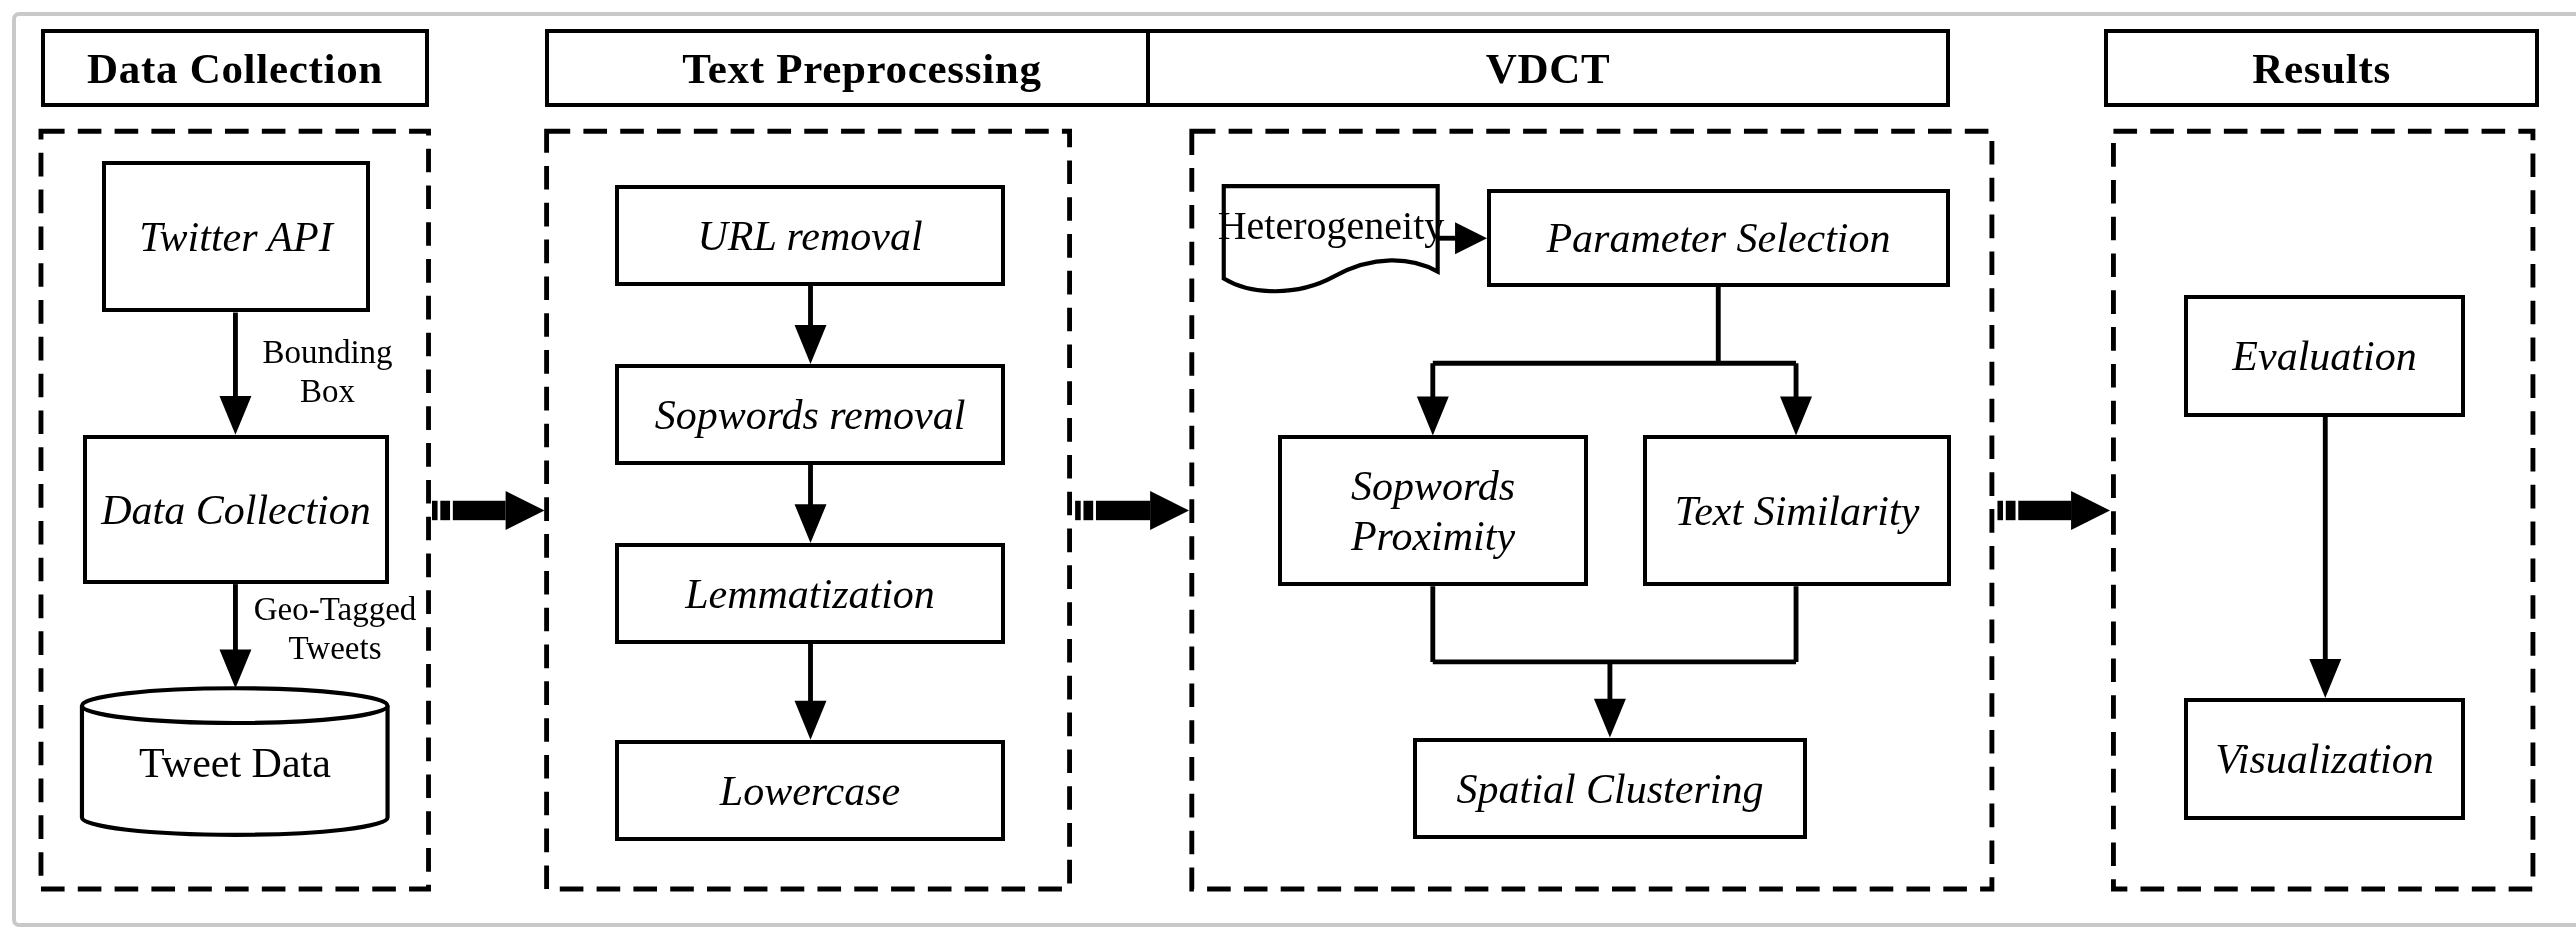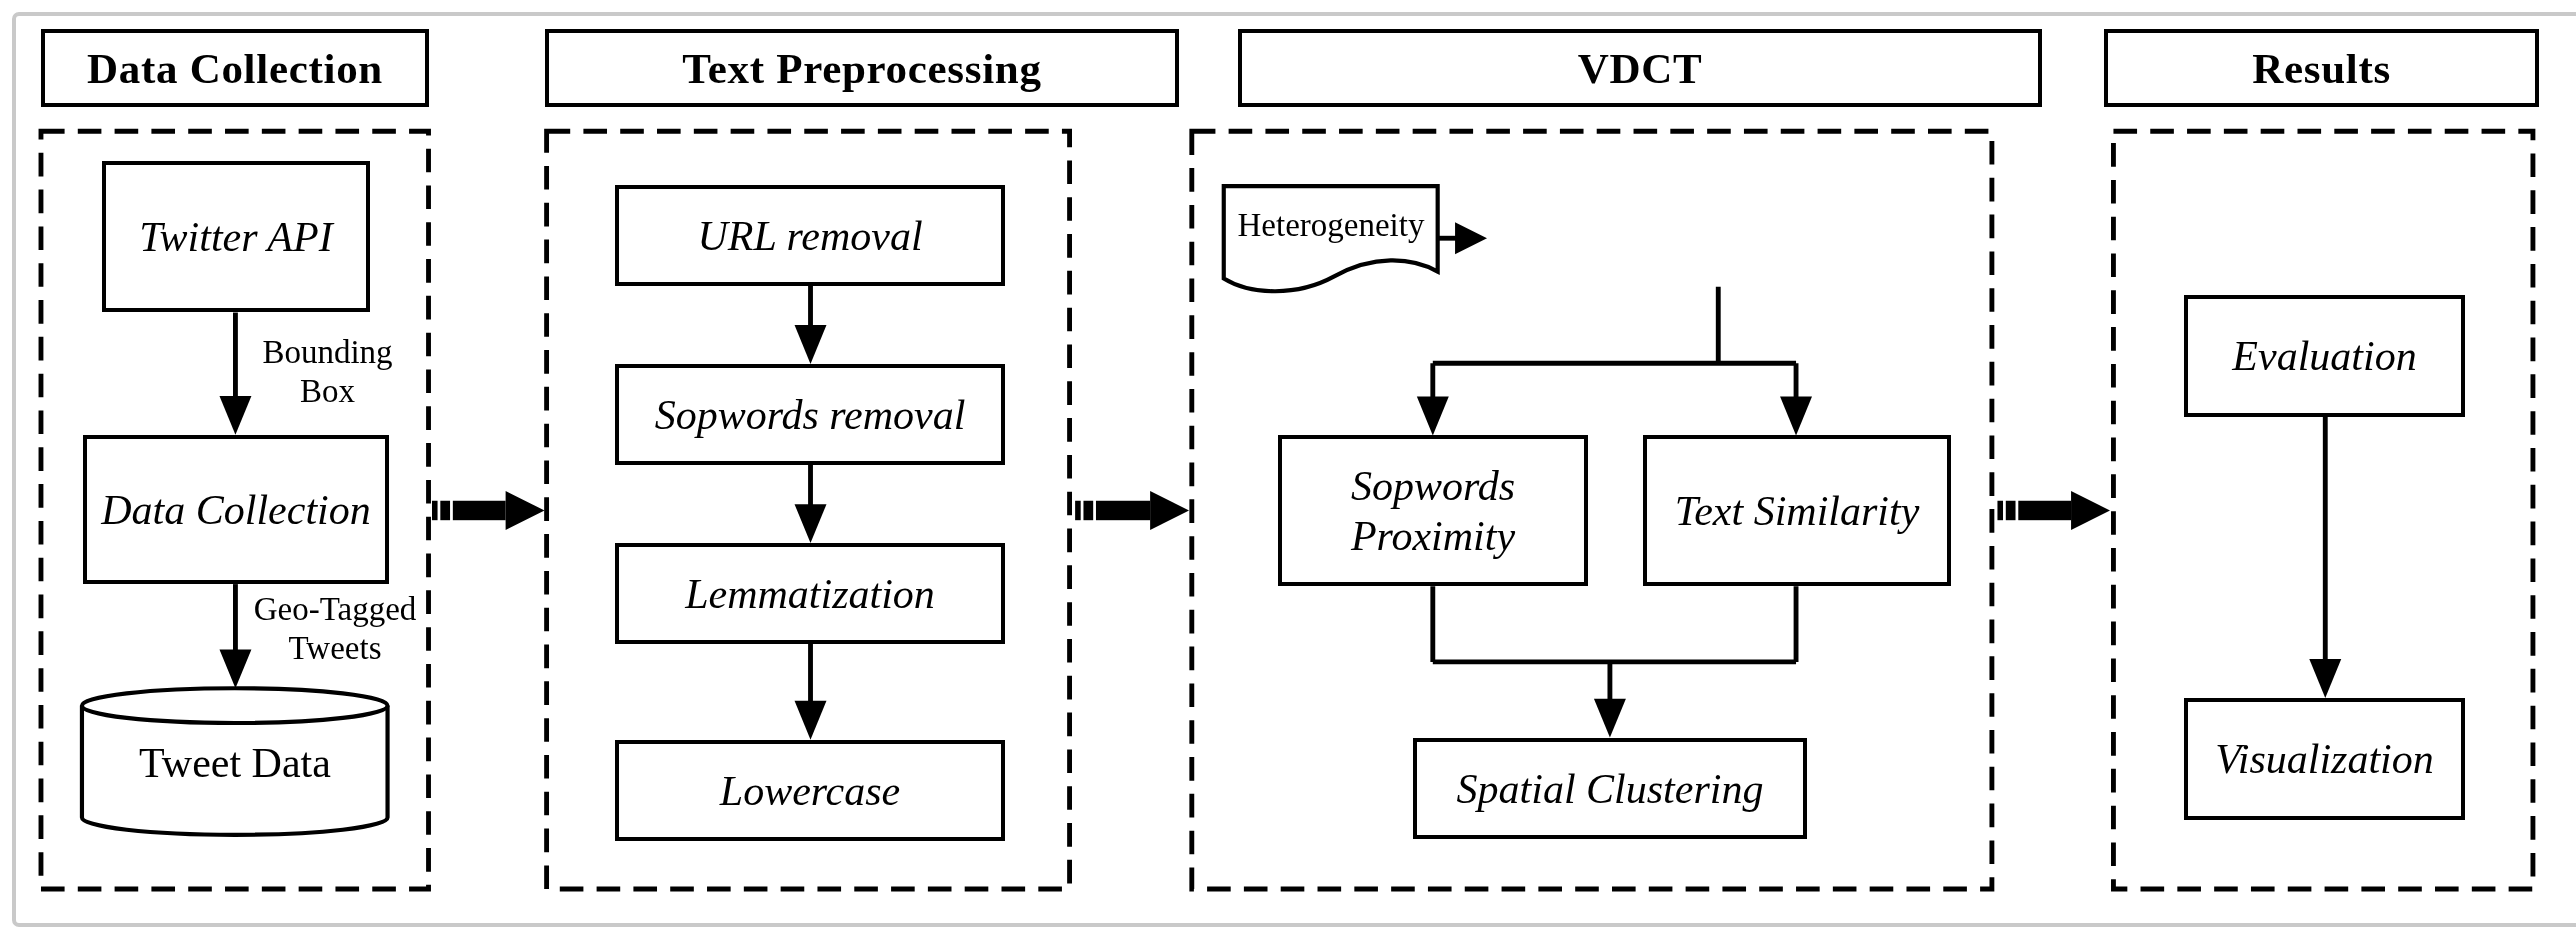--- a/index.html
+++ b/index.html
@@ -28,21 +28,21 @@
     display:flex;align-items:center;justify-content:center;
     font-size:42px;line-height:50px;text-align:center;white-space:pre-line;
     box-sizing:border-box;
     font-style:italic;
   }
   .shape-label{
     position:absolute;background:transparent;border:none;
     display:flex;align-items:center;justify-content:center;
     font-size:42px;text-align:center;white-space:pre-line;
   }
-  .shape-label.small{font-size:33px;}
+  .shape-label.small{font-size:40px;}
   .edge-label{
     position:absolute;font-size:33px;line-height:39px;text-align:center;
     white-space:pre-line;
   }
 </style>
 </head>
 <body>
 
 <div id="canvas">
 
@@ -110,37 +110,38 @@
         <rect x="2876" y="721" width="8" height="28"></rect>
         <rect x="2888" y="721" width="14" height="28"></rect>
         <rect x="2906" y="721" width="76" height="28"></rect>
         <polygon points="2982,707 3038,735 2982,763"></polygon>
       </g>
     </g>
   </svg>
 
   <div class="title-box" style="left:41px;top:29px;width:388px;height:78px">Data Collection</div>
   <div class="title-box" style="left:545px;top:29px;width:634px;height:78px">Text Preprocessing</div>
-  <div class="title-box" style="left:1238px;top:29px;width:804px;height:78px">VDCT</div>
+  <div class="title-box" style="left:1146px;top:29px;width:804px;height:78px">VDCT</div>
   <div class="title-box" style="left:2104px;top:29px;width:435px;height:78px">Results</div>
 
   <div class="node" style="left:102px;top:161px;width:268px;height:151px">Twitter API</div>
   <div class="edge-label" style="left:244px;top:333px;width:167px">Bounding
 Box</div>
   <div class="node" style="left:83px;top:435px;width:306px;height:149px">Data Collection</div>
   <div class="edge-label" style="left:243px;top:590px;width:184px">Geo-Tagged
 Tweets</div>
   <div class="shape-label" style="left:82px;top:712px;width:306px;height:101px">Tweet Data</div>
 
   <div class="node" style="left:615px;top:185px;width:390px;height:101px">URL removal</div>
   <div class="node" style="left:615px;top:364px;width:390px;height:101px">Sopwords removal</div>
   <div class="node" style="left:615px;top:543px;width:390px;height:101px">Lemmatization</div>
   <div class="node" style="left:615px;top:740px;width:390px;height:101px">Lowercase</div>
 
   <div class="shape-label small" style="left:1229px;top:189px;width:204px;height:73px">Heterogeneity</div>
+  <div class="node" style="left:1487px;top:189px;width:463px;height:98px">Parameter Selection</div>
   <div class="node" style="left:1278px;top:435px;width:310px;height:151px">Sopwords
 Proximity</div>
   <div class="node" style="left:1643px;top:435px;width:308px;height:151px">Text Similarity</div>
   <div class="node" style="left:1413px;top:738px;width:394px;height:101px">Spatial Clustering</div>
 
   <div class="node" style="left:2184px;top:295px;width:281px;height:122px">Evaluation</div>
   <div class="node" style="left:2184px;top:698px;width:281px;height:122px">Visualization</div>
 
 </div>
 

